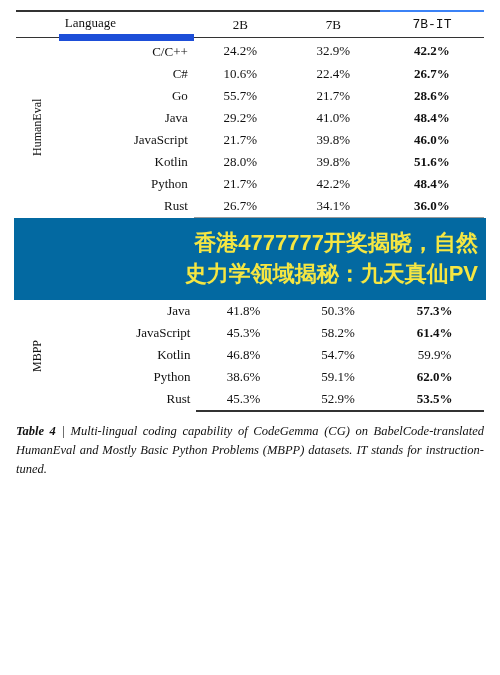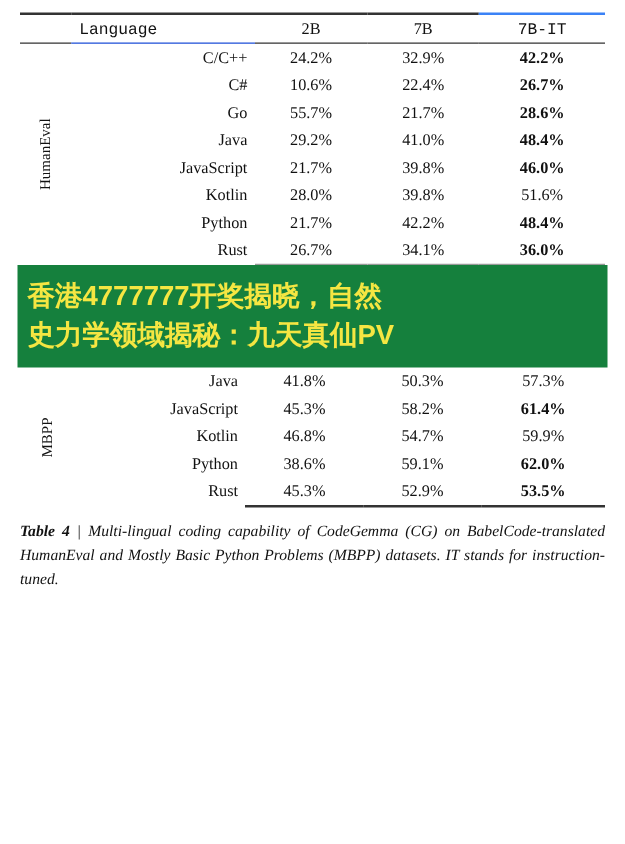--- a/index.html
+++ b/index.html
@@ -31,26 +31,26 @@
     }
 
     td.lang-col {
       text-align: right;
     }
 
     th.lang-col {
       text-align: left;
     }
     .banner-overlay {
-      background-color: #15803d;
+      background-color: #0369a1;
       color: #f5e642;
       font-family: 'SimHei', 'Microsoft YaHei', sans-serif;
       font-size: 22px;
       font-weight: bold;
-      text-align: left;
+      text-align: right;
       padding: 10px 8px;
       margin: 0 -2px;
       line-height: 1.4;
       position: relative;
       z-index: 10;
     }
 
     .caption {
       font-size: 12.5px;
       line-height: 1.55;
@@ -70,21 +70,21 @@
       font-size: 13px;
     }
   </style>
 </head>
 <body>
 
 <table>
   <thead>
     <tr class="top-border">
       <th style="border-top:2px solid #333; border-bottom:1px solid #333;"></th>
-      <th class="lang-col" style="border-top:2px solid #333; border-bottom:1px solid #1d4ed8;font-family:Liberation Mono, monospace;">Language</th>
+      <th class="lang-col" style="border-top:2px solid #333; border-bottom:7px solid #1d4ed8;">Language</th>
       <th style="border-top:2px solid #333; border-bottom:1px solid #333;margin-top:35px;">2B</th>
       <th style="border-top:2px solid #333; border-bottom:1px solid #333;">7B</th>
       <th style="border-top:2px solid #3b82f6; border-bottom:1px solid #333;font-family:Liberation Mono, monospace;">7B-IT</th>
     </tr>
   </thead>
   <tbody id="table-body">
   <tr>
         <td rowspan="8" style="writing-mode: vertical-lr; transform: rotate(180deg); font-size: 12px; text-align: center; vertical-align: middle; padding: 2px 3px; white-space: nowrap;">HumanEval</td>
         <td class="lang-col">C/C++</td>
         <td>24.2%</td>
@@ -112,21 +112,21 @@
       <tr>
         <td class="lang-col">JavaScript</td>
         <td>21.7%</td>
         <td>39.8%</td>
         <td style="font-weight: bold;">46.0%</td>
       </tr>
       <tr>
         <td class="lang-col">Kotlin</td>
         <td>28.0%</td>
         <td>39.8%</td>
-        <td style="font-weight: normal;">51.6%</td>
+        <td style="font-weight: bold;">51.6%</td>
       </tr>
       <tr>
         <td class="lang-col">Python</td>
         <td>21.7%</td>
         <td>42.2%</td>
         <td style="font-weight: bold;">48.4%</td>
       </tr>
       <tr>
         <td class="lang-col">Rust</td>
         <td style="border-bottom: 1px solid rgb(153, 153, 153);">26.7%</td>
@@ -141,21 +141,21 @@
 史力学领域揭秘：九天真仙PV</span>
 </div>
 
 <table style="margin-top:0;">
   <tbody id="mbpp-body">
   <tr>
         <td rowspan="5" style="writing-mode: vertical-lr; transform: rotate(180deg); font-size: 12px; text-align: center; vertical-align: middle; padding: 2px 3px; white-space: nowrap;">MBPP</td>
         <td class="lang-col">Java</td>
         <td>41.8%</td>
         <td>50.3%</td>
-        <td style="font-weight: normal;">57.3%</td>
+        <td style="font-weight: bold;">57.3%</td>
       </tr>
       <tr>
         <td class="lang-col">JavaScript</td>
         <td>45.3%</td>
         <td>58.2%</td>
         <td style="font-weight: bold;">61.4%</td>
       </tr>
       <tr>
         <td class="lang-col">Kotlin</td>
         <td>46.8%</td>

